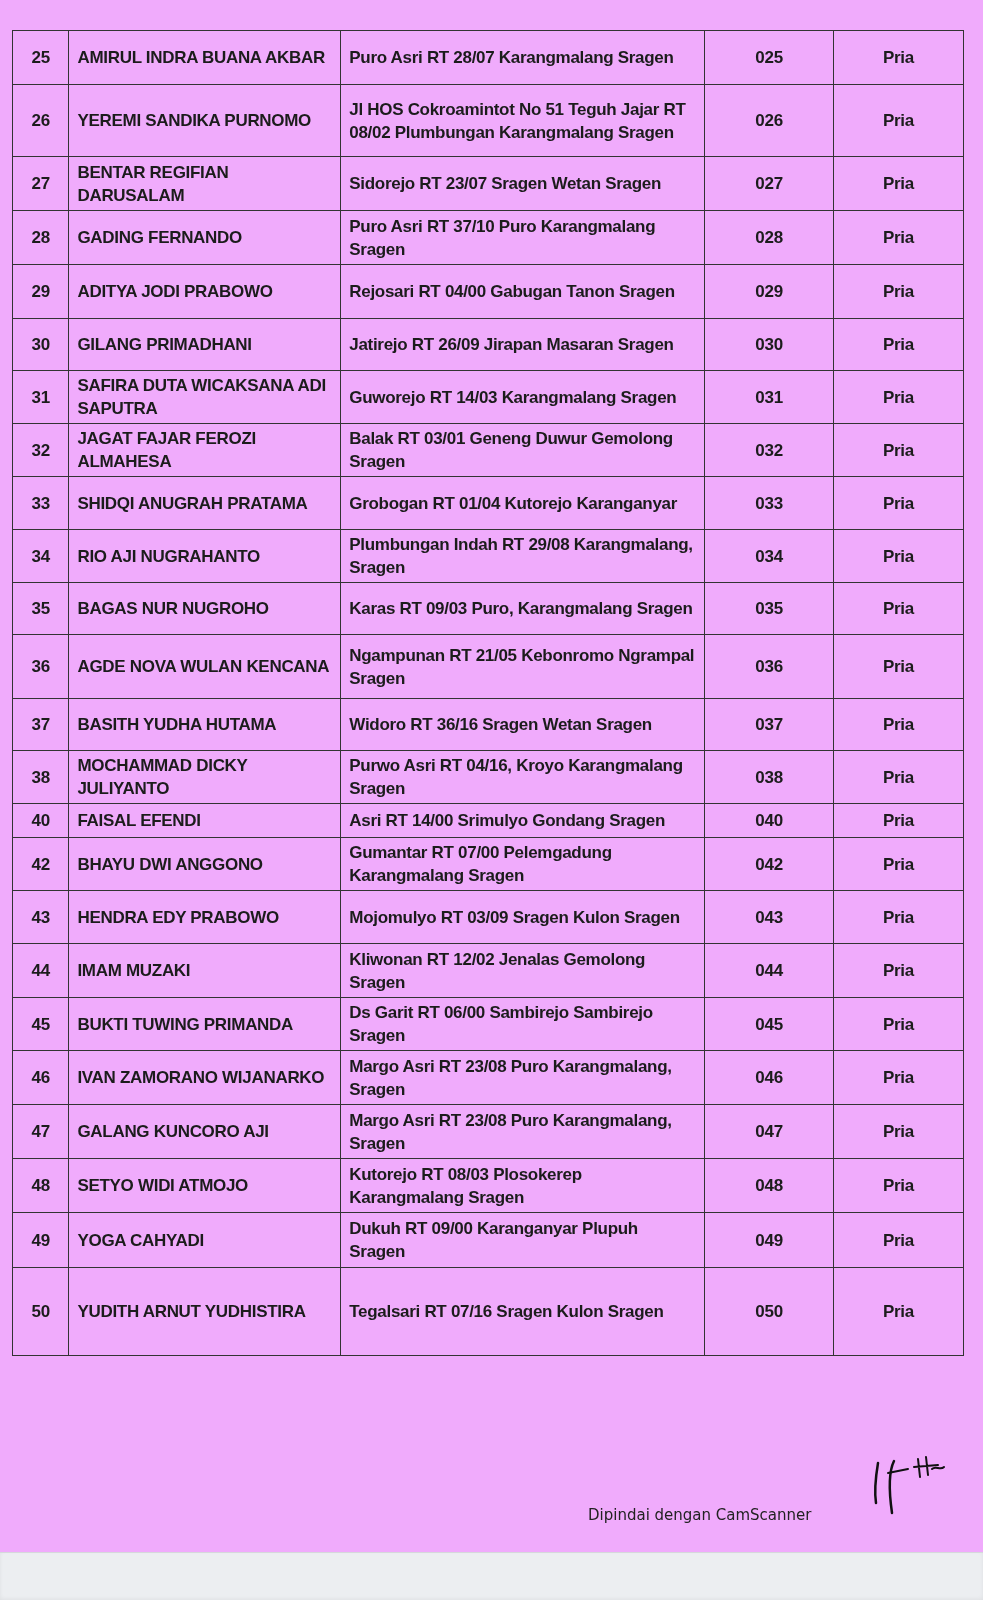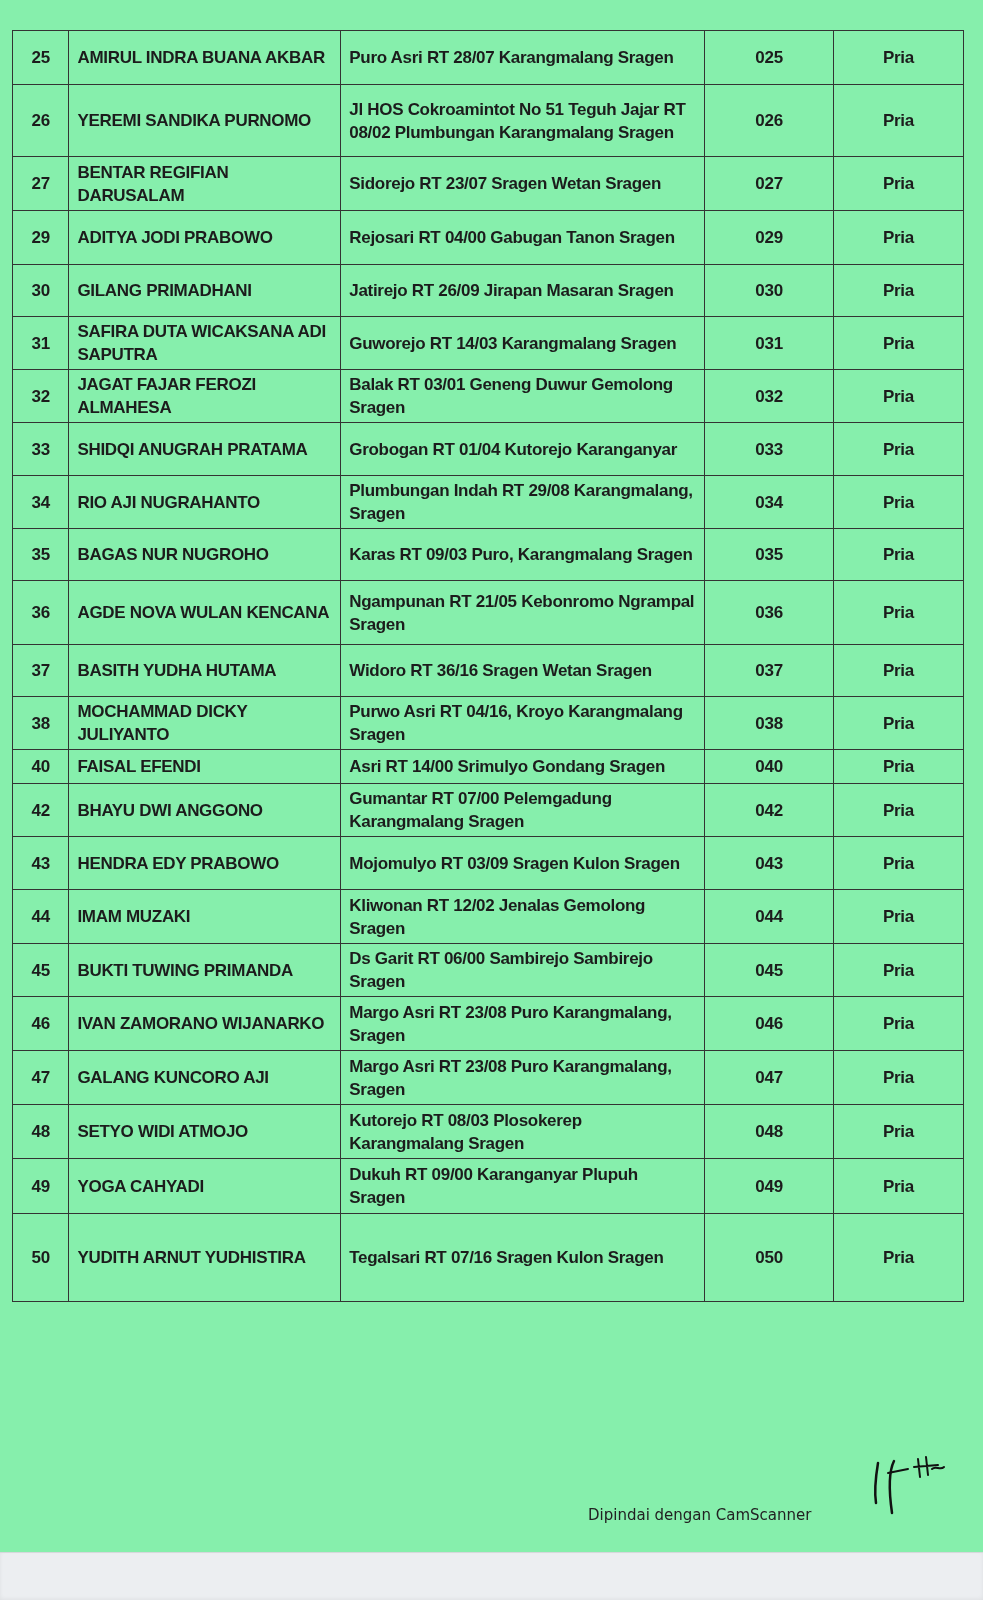--- a/index.html
+++ b/index.html
@@ -1,20 +1,20 @@
 <!DOCTYPE html>
 <html><head>
 <meta charset="utf-8">
 <style>
   html, body { margin: 0; padding: 0; }
   body {
     width: 983px; height: 1600px; background: #ffffff; position: relative; overflow: hidden;
     font-family: "Liberation Sans", sans-serif; color: #1a1a1a;
   }
-  .page { position: absolute; left: 0; top: 0; width: 983px; height: 1580px; background: #86efac; }
+  .page { position: absolute; left: 0; top: 0; width: 983px; height: 1580px; background: #f0abfc; }
   table.roster {
     position: absolute; left: 12px; top: 30px; width: 952px;
     border-collapse: collapse; table-layout: fixed;
     font-family: "Liberation Sans Narrow", "Liberation Sans", sans-serif;
   }
   table.roster td {
     border: 1.5px solid #333; padding: 1px 8px; vertical-align: middle;
     font-size: 17px; line-height: 23px; color: #1c1c1c;
     letter-spacing: -0.3px;
   }
@@ -54,20 +54,27 @@
           <td class="name">YEREMI SANDIKA PURNOMO</td>
           <td class="addr">Jl HOS Cokroamintot No 51 Teguh Jajar RT 08/02 Plumbungan Karangmalang Sragen</td>
           <td class="code">026</td>
           <td class="sex">Pria</td>
         </tr>
         <tr style="height: 54px; padding-left: 39px;">
           <td class="no">27</td>
           <td class="name">BENTAR REGIFIAN DARUSALAM</td>
           <td class="addr">Sidorejo RT 23/07 Sragen Wetan Sragen</td>
           <td class="code">027</td>
+          <td class="sex">Pria</td>
+        </tr>
+        <tr style="height: 54px;">
+          <td class="no">28</td>
+          <td class="name">GADING FERNANDO</td>
+          <td class="addr">Puro Asri RT 37/10 Puro Karangmalang Sragen</td>
+          <td class="code">028</td>
           <td class="sex">Pria</td>
         </tr>
         <tr style="height: 54px;">
           <td class="no">29</td>
           <td class="name">ADITYA JODI PRABOWO</td>
           <td class="addr">Rejosari RT 04/00 Gabugan Tanon Sragen</td>
           <td class="code">029</td>
           <td class="sex">Pria</td>
         </tr>
         <tr style="height: 52px;">

